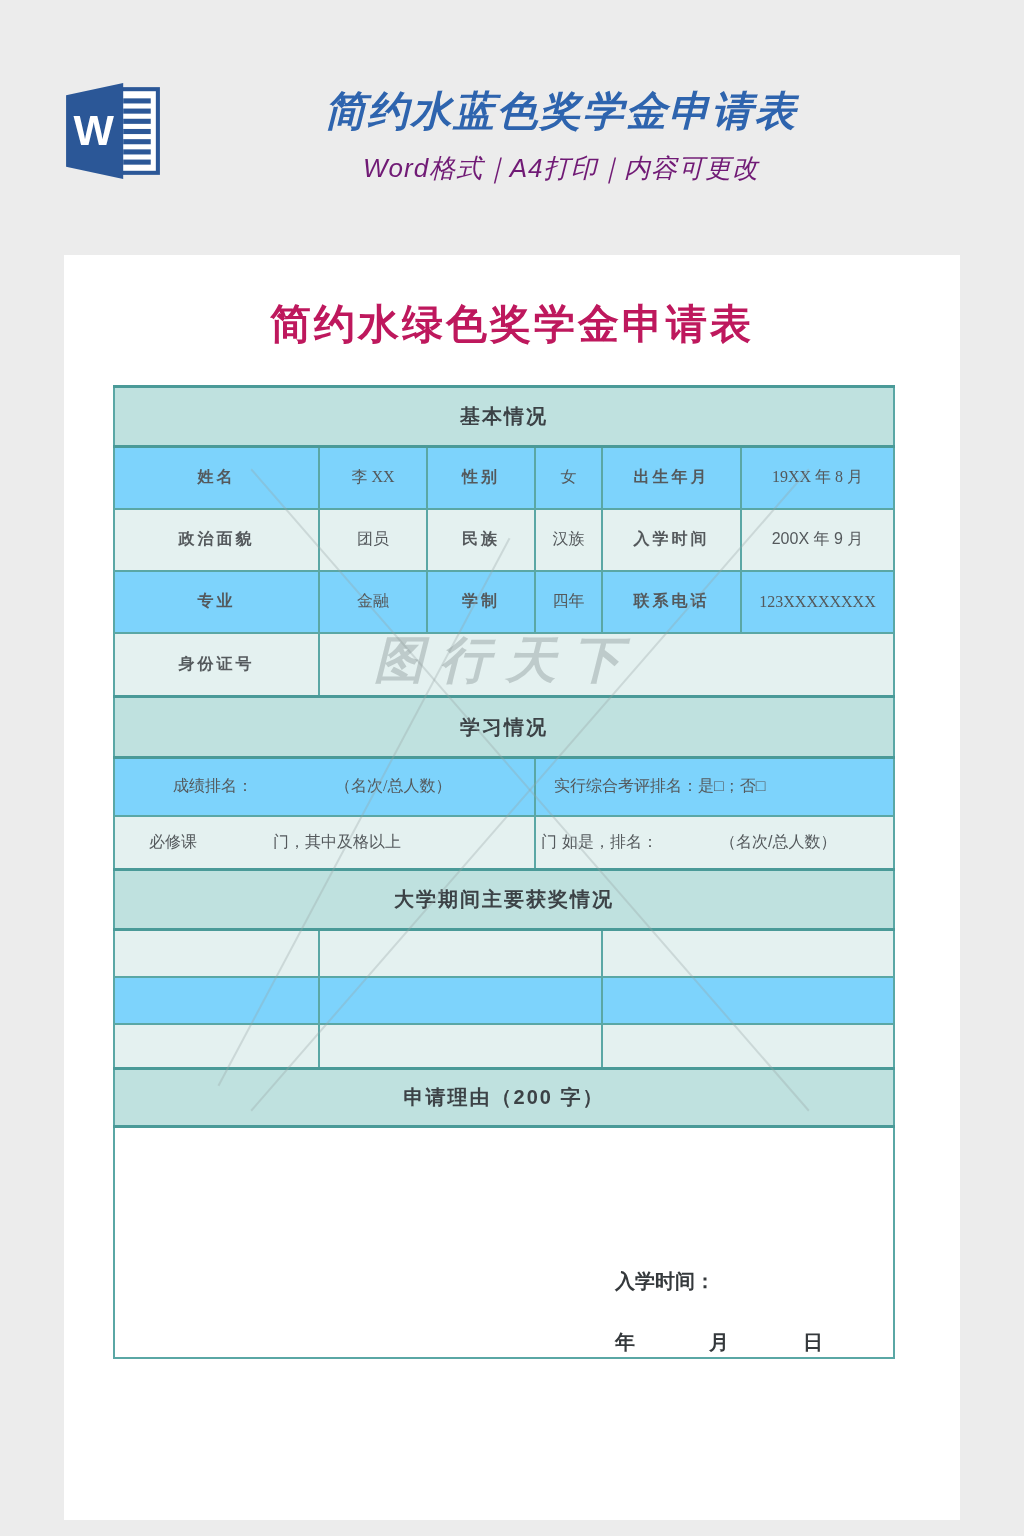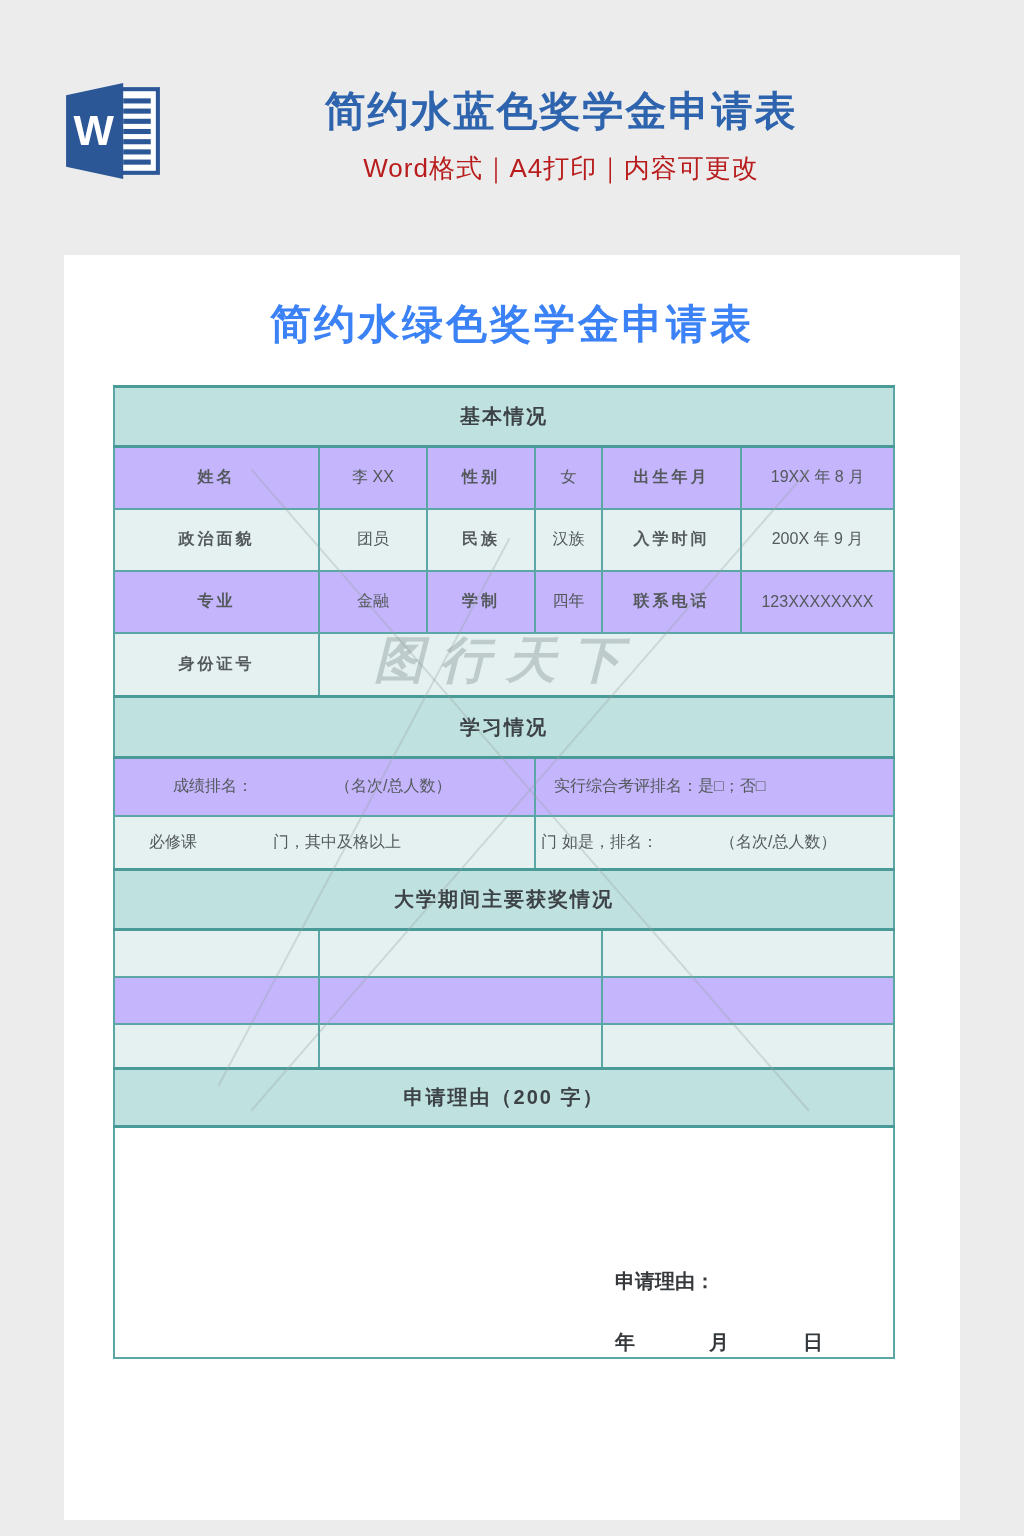--- a/index.html
+++ b/index.html
@@ -16,36 +16,36 @@
   body{
     font-family:"Liberation Sans","DejaVu Sans",sans-serif;
     background:#ececec;
     width:1024px;height:1536px;
     position:relative;
     overflow:hidden;
   }
   
   .banner{position:absolute;left:0;top:0;width:1024px;height:255px;}
   .word-icon{position:absolute;left:62px;top:80px;width:102px;height:102px;}
-  .banner-text{position:absolute;left:162px;top:88px;width:798px;text-align:center;}
+  .banner-text{position:absolute;left:162px;top:88px;width:798px;text-align:center;font-style:italic;}
   .banner-title{
     font-size:41px;font-weight:bold;color:var(--title-blue);
     letter-spacing:2px;line-height:1.15;
   }
   .banner-sub{
-    margin-top:16px;font-size:26px;color:#b91c1c;letter-spacing:1px;
+    margin-top:16px;font-size:26px;color:#701a75;letter-spacing:1px;
   }
   
   .page{
     position:absolute;left:64px;top:255px;width:896px;height:1265px;
     background:#ffffff;overflow:hidden;
   }
   .page-title{
     position:absolute;left:0;top:42px;width:100%;text-align:center;
-    font-size:41px;font-weight:bold;color:#3b82f6;letter-spacing:3px;
+    font-size:41px;font-weight:bold;color:#be185d;letter-spacing:3px;
   }
   
   .wm-text{
     position:absolute;left:310px;top:372px;width:460px;
     font-family:"DejaVu Serif","Liberation Serif",serif;
     font-style:italic;font-weight:bold;
     font-size:50px;letter-spacing:16px;white-space:nowrap;
     color:rgba(128,141,141,0.38);
     pointer-events:none;z-index:5;
   }
@@ -70,21 +70,21 @@
   tr.sec td{
     background:var(--sec-bg);
     border-top:3px solid var(--line-dark);
     border-bottom:3px solid var(--line-dark);
     font-size:20px;font-weight:bold;color:var(--label);
     letter-spacing:2px;
   }
   table.form{border:2px solid var(--line-dark);}
   td.lbl{font-size:20px;font-weight:bold;color:var(--label);letter-spacing:3px;}
   tr.row-light td{background:var(--light-bg);}
-  tr.row-white td{background:#c4b5fd;}
+  tr.row-white td{background:#7dd3fc;font-family:Liberation Serif, serif;}
   td.study{
     text-align:left;font-size:17px;color:#43484b;
   }
   .study-flex{display:flex;align-items:flex-start;white-space:nowrap;}
   .reason-cell{position:relative;vertical-align:top;background:#fff;}
   .sig-block{
     position:absolute;left:500px;top:140px;text-align:left;
     font-size:20px;color:#35393c;font-weight:bold;
   }
   .sig-date{display:flex;margin-top:34px;font-weight:bold;}
@@ -225,21 +225,21 @@
       <td colspan="2"></td>
     </tr>
 
     <tr class="sec" style="height:58px">
       <td colspan="6">申请理由（200 字）</td>
     </tr>
 
     <tr style="height:231px">
       <td colspan="6" class="reason-cell">
         <div class="sig-block">
-          <div>申请理由：</div>
+          <div>入学时间：</div>
           <div class="sig-date">
             <span>年</span>
             <span>月</span>
             <span>日</span>
           </div>
         </div>
       </td>
     </tr>
   </tbody>
     </table>

